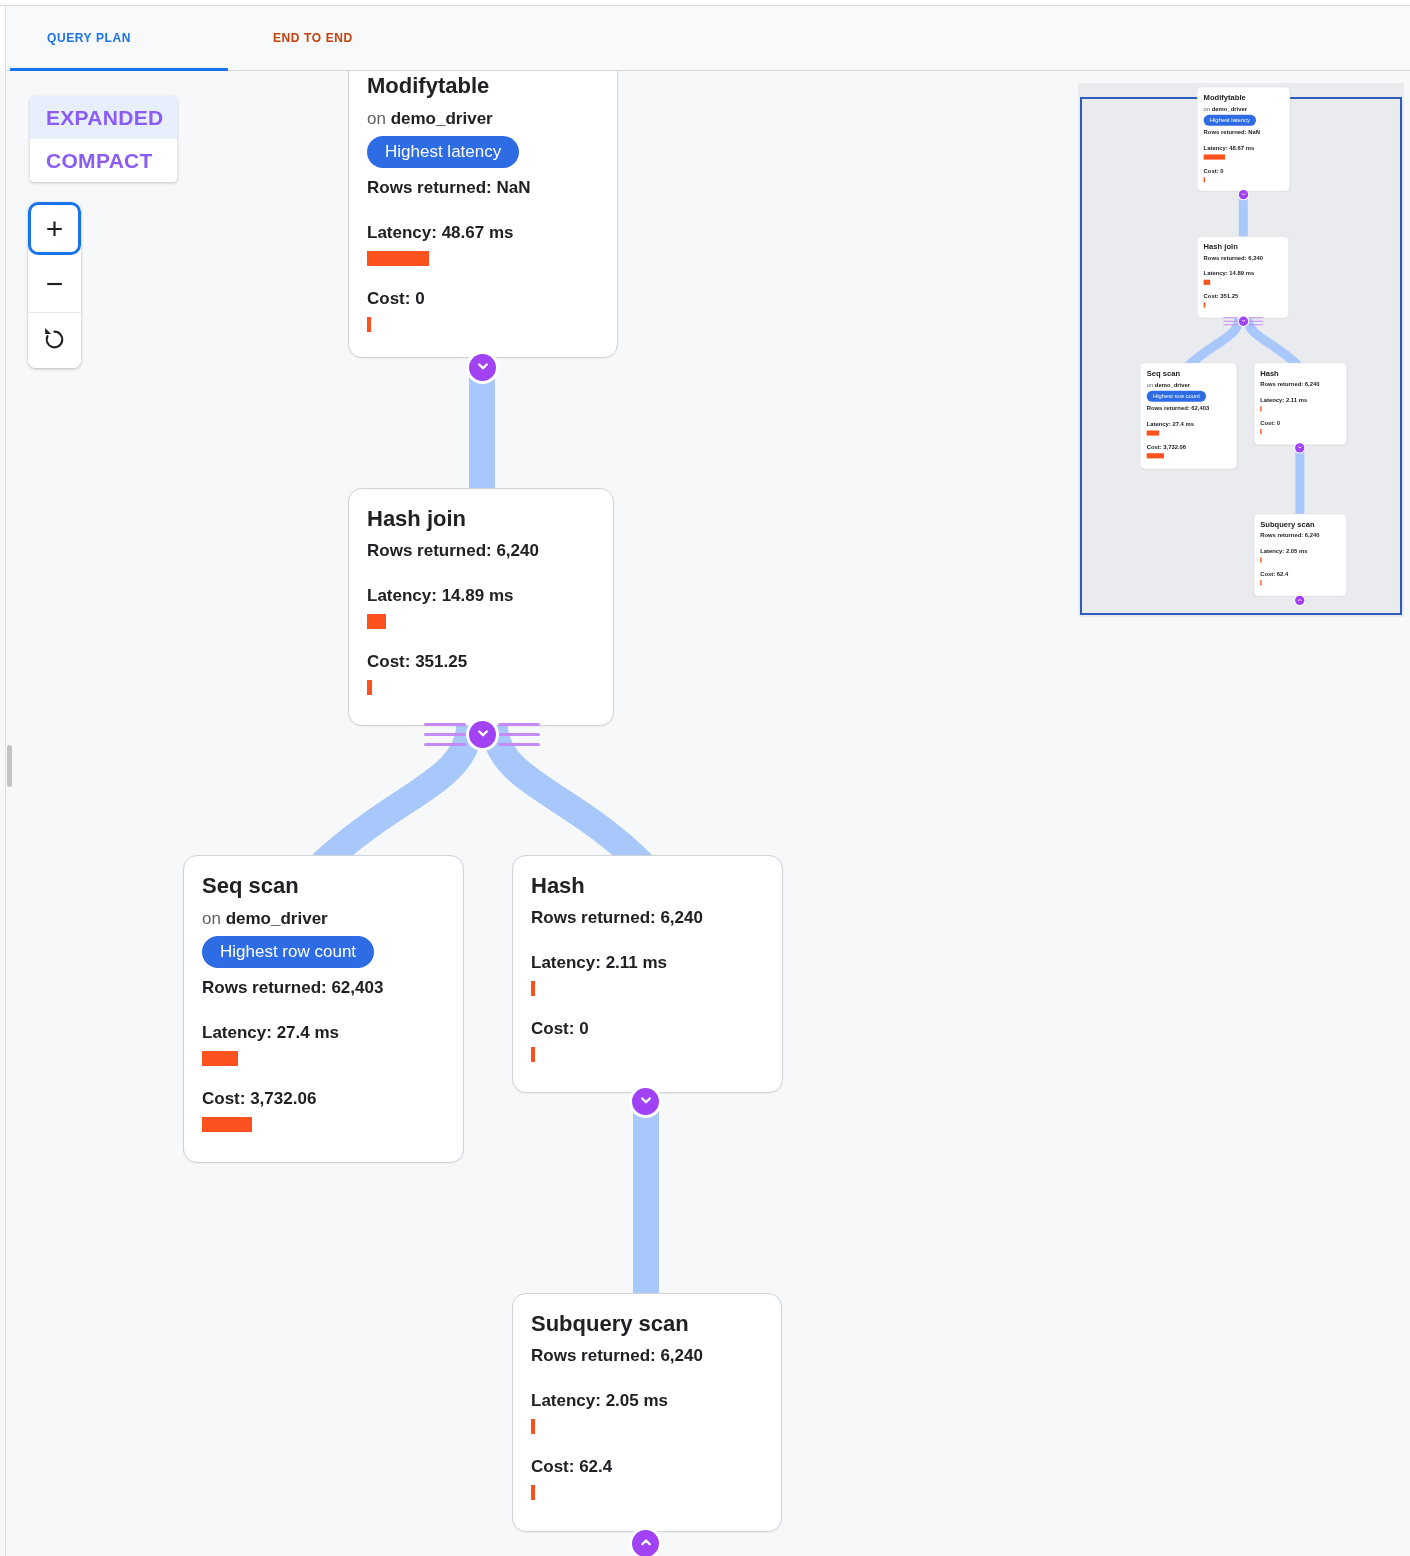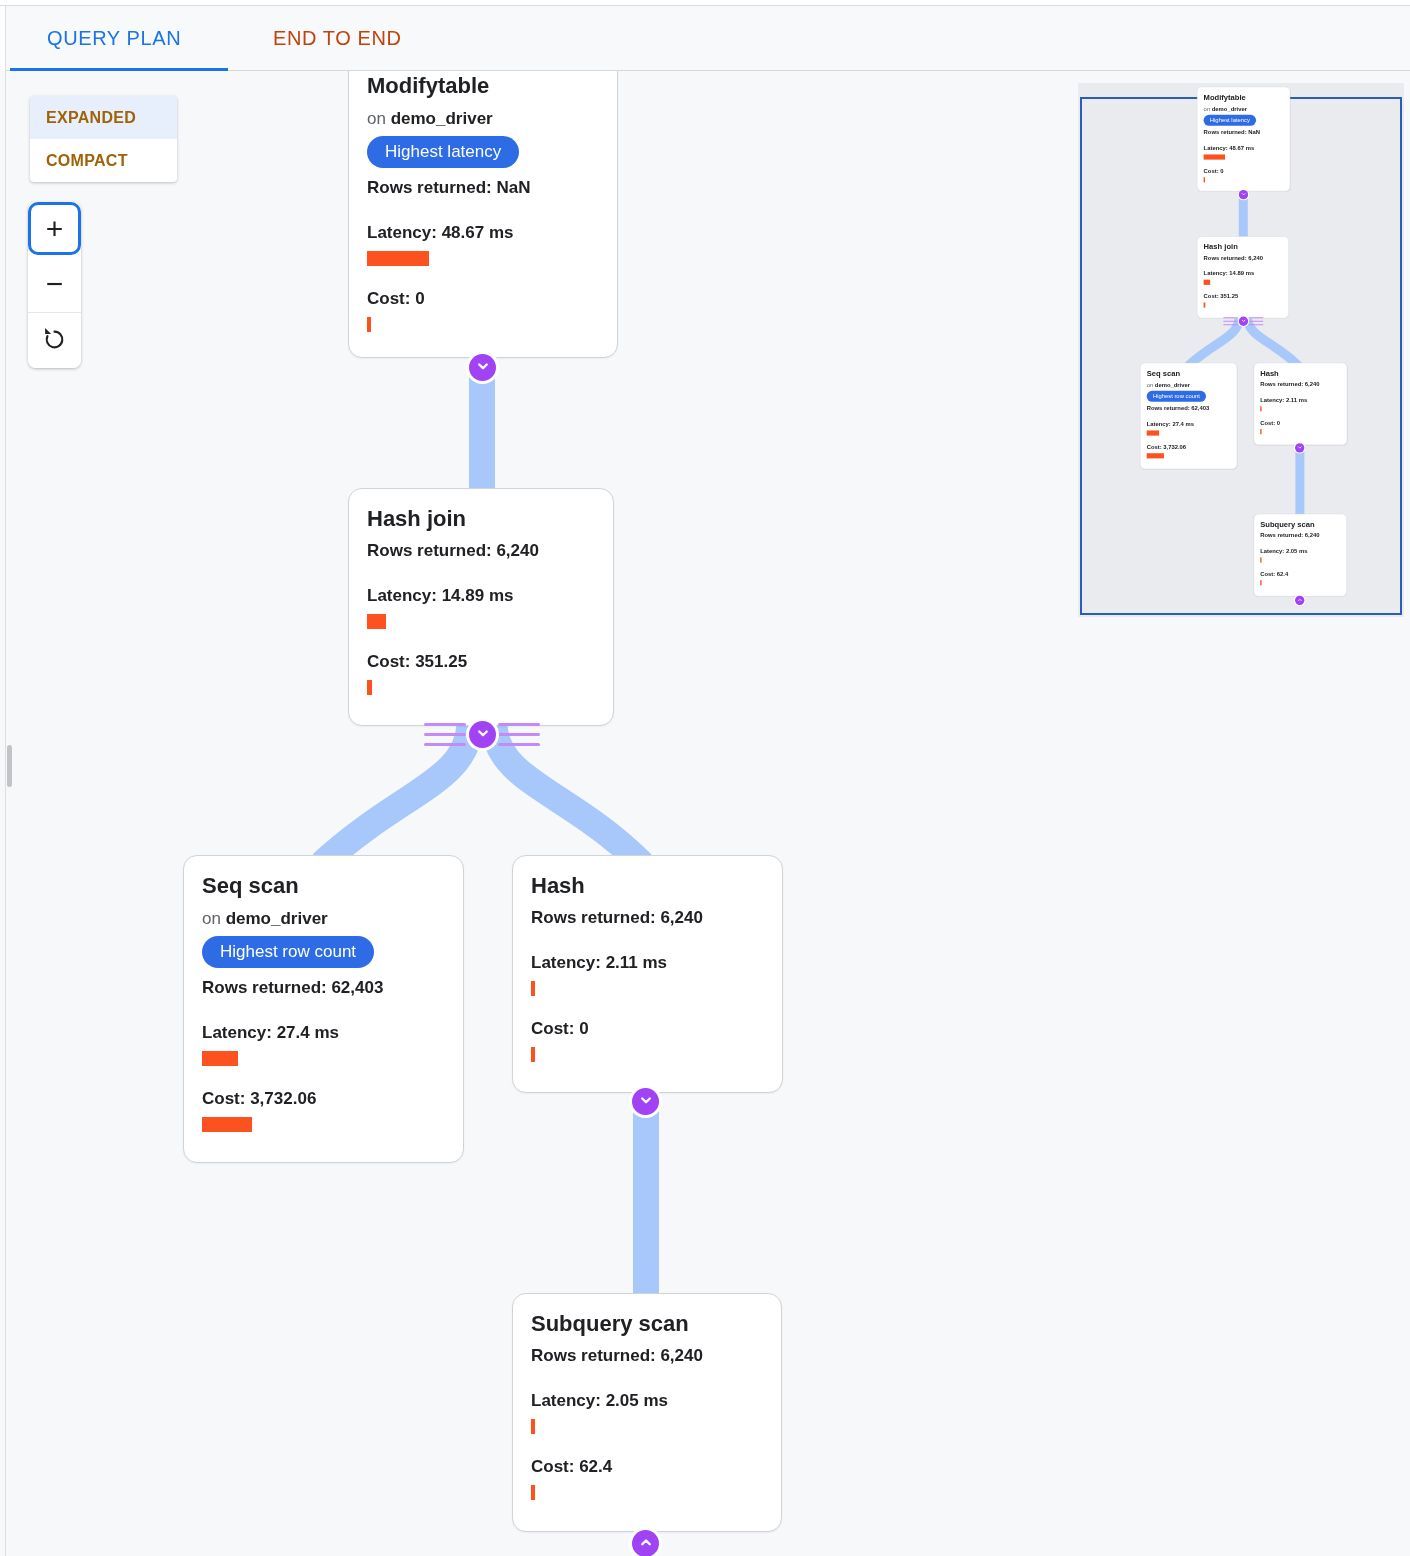--- a/index.html
+++ b/index.html
@@ -5,31 +5,31 @@
   * { box-sizing: border-box; margin: 0; padding: 0; }
   html,body { width:1410px; height:1556px; background:#fff; font-family:"Liberation Sans","DejaVu Sans",sans-serif; }
   #root { position:relative; width:1410px; height:1556px; overflow:hidden; background:#fff; }
 
   
   .top-line { position:absolute; left:0; top:5px; width:1410px; height:1px; background:#d9dbde; }
   .left-line { position:absolute; left:5px; top:6px; width:1px; height:1550px; background:#dcdee2; z-index:6; }
 
   
   .tabbar { position:absolute; left:6px; top:6px; right:0; height:65px; background:#f8f9fa; border-bottom:1px solid #d5d7da; z-index:5; }
-  .tab { position:absolute; top:0; height:64px; line-height:64px; font-size:20px; font-weight:400; letter-spacing:.6px; cursor:pointer; }
+  .tab { position:absolute; top:0; height:64px; line-height:64px; font-size:12px; font-weight:700; letter-spacing:.6px; cursor:pointer; }
   .tab.active { color:#1a73e8; }
   .tab.inactive { color:#c2410c; }
   .tab-underline { position:absolute; left:4px; bottom:-1px; width:218px; height:3px; background:#1a73e8; }
 
   
   .canvas { position:absolute; left:0; top:71px; width:1410px; height:1485px; background:#f7f8fa; overflow:hidden; }
 
   
   .view-toggle { position:absolute; left:30px; top:25px; width:147px; height:86px; background:#fff; border-radius:4px; box-shadow:0 1px 3px rgba(60,64,67,.3); z-index:4; overflow:hidden; }
-  .view-row { height:43px; line-height:43px; padding-left:16px; font-size:16px; font-weight:600; letter-spacing:.3px; color:#a16207; cursor:pointer; }
+  .view-row { height:43px; line-height:43px; padding-left:16px; font-size:21px; font-weight:600; letter-spacing:.3px; color:#8b5cf6; cursor:pointer; }
   .view-row.selected { background:#e7eefc; }
 
   
   .zoom-panel { position:absolute; left:28px; top:131px; width:53px; height:166px; background:#fff; border-radius:8px; box-shadow:0 1px 3px rgba(60,64,67,.35); z-index:4; }
   .zoom-btn { position:absolute; left:0; width:53px; text-align:center; color:#202124; cursor:pointer; background:#fff; }
   .zoom-in { top:0; height:53px; line-height:47px; font-size:30px; border:3px solid #1a73e8; border-radius:10px; z-index:2; }
   .zoom-out { top:53px; height:57px; line-height:57px; font-size:30px; border:none; border-radius:0; }
   .zoom-divider { position:absolute; left:0; top:110px; width:53px; height:1px; background:#e4e6e8; }
   .zoom-reset { top:111px; height:55px; border:none; border-radius:0 0 8px 8px; padding-top:14px; }
 

